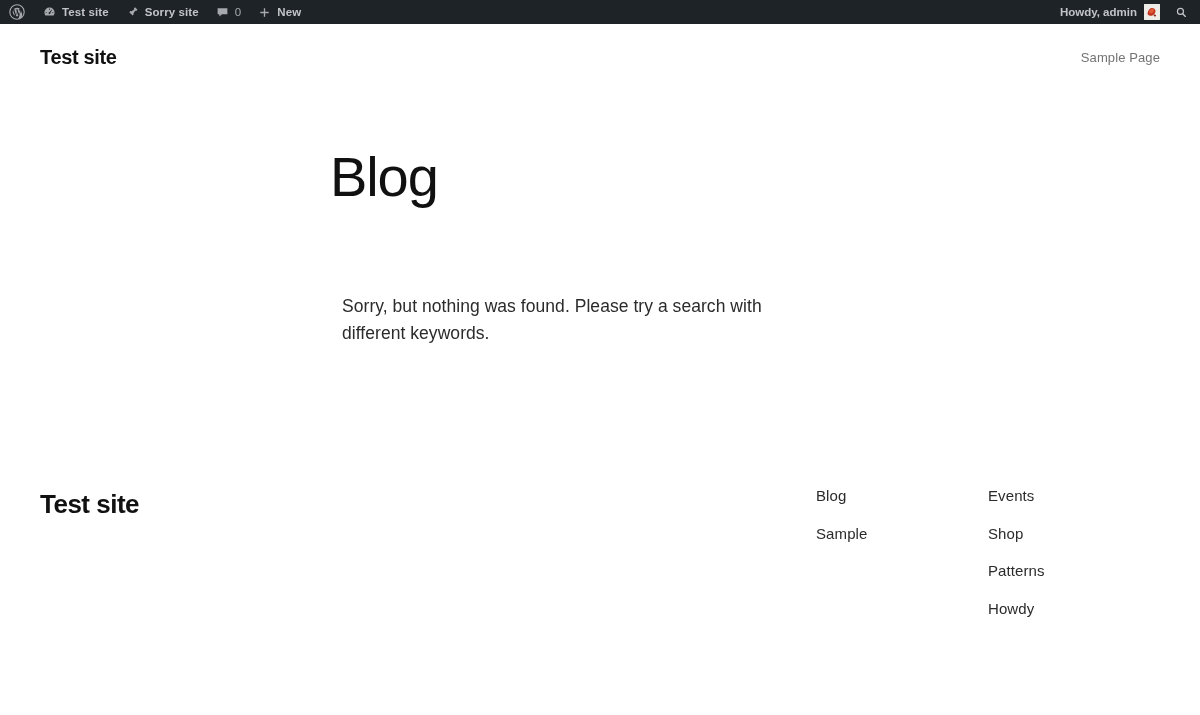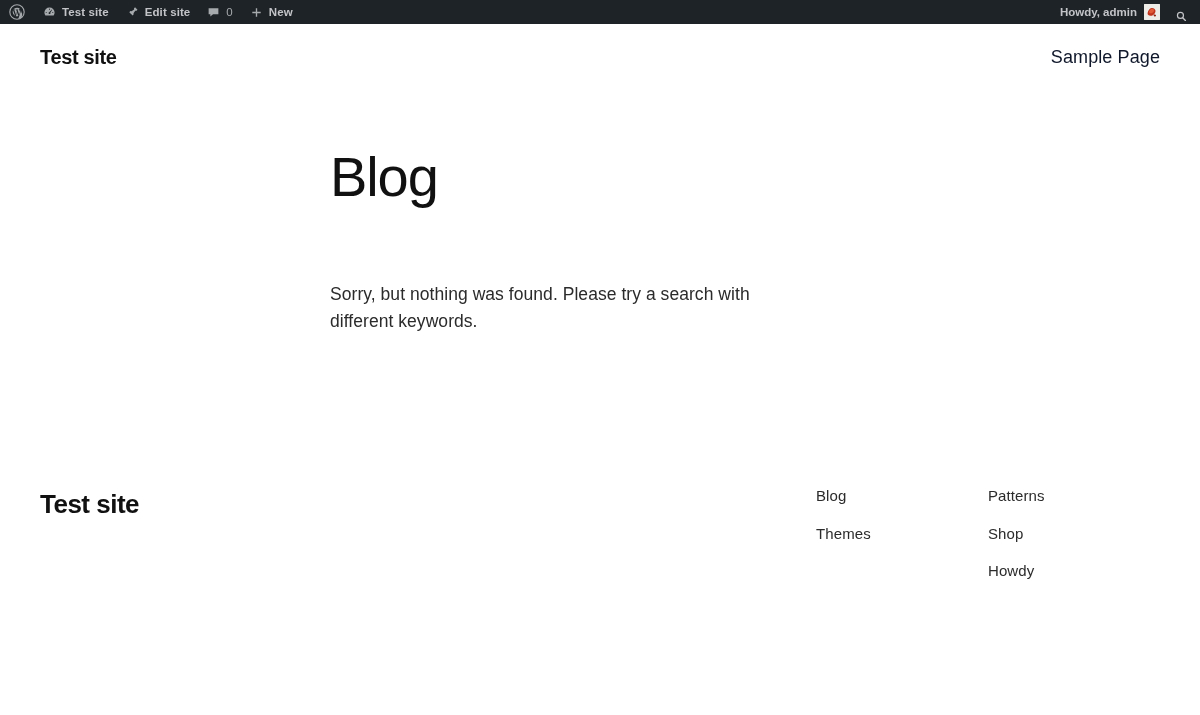--- a/index.html
+++ b/index.html
@@ -25,21 +25,21 @@
     color: #c3c4c7;
     display: flex;
     align-items: stretch;
     font-size: 11.5px;
     line-height: 24px;
     width: 100%;
     position: relative;
     z-index: 50;
   }
   .ab-left { display: flex; align-items: stretch; }
-  .ab-right { display: flex; align-items: flex-end; margin-left: auto; }
+  .ab-right { display: flex; align-items: center; margin-left: auto; }
   .ab-item {
     display: flex;
     align-items: center;
     gap: 5px;
     padding: 0 8px;
     color: #c3c4c7;
     text-decoration: none;
     white-space: nowrap;
     font-weight: 700;
     letter-spacing: .1px;
@@ -91,23 +91,23 @@
   .site-title {
     font-size: 20px;
     font-weight: 700;
     letter-spacing: -0.35px;
     color: #111111;
     text-decoration: none;
     cursor: pointer;
   }
   .site-nav { display: flex; align-items: center; gap: 28px; }
   .site-nav a {
-    font-size: 18px;
-    font-weight: 400;
-    color: #0f172a;
+    font-size: 13px;
+    font-weight: 400;
+    color: #737373;
     text-decoration: none;
     letter-spacing: .1px;
     cursor: pointer;
   }
 
   
   .main {
     padding: 0 40px;
   }
   .content-wrap {
@@ -122,21 +122,21 @@
     color: #111111;
     margin: 0;
     padding-top: 56px;
   }
   .no-results {
     font-size: 17.5px;
     line-height: 1.58;
     font-weight: 400;
     letter-spacing: .05px;
     color: #2b2b2b;
-    margin: 0;
+    margin: 12px;
     padding-top: 72px;
     max-width: 452px;
   }
 
   
   .site-footer {
     position: absolute;
     left: 0;
     right: 0;
     top: 462px;
@@ -200,21 +200,21 @@
       </span>
       <span>Test site</span>
     </a>
 
     <a class="ab-item">
       <span class="ab-icon">
         <svg width="15" height="15" viewBox="0 0 20 20" aria-hidden="true">
           <path d="M13.4 3.1l-1.2 1.2c-.2.2-.29.5-.23.78l.2.98-3.46 2.3-1.02-.2a.86.86 0 0 0-.77.24L5.7 9.62l2.2 2.2-4.4 4.38 4.38-4.4 2.2 2.2 1.23-1.22c.2-.2.3-.5.24-.78l-.2-1 2.3-3.45.98.2c.28.06.58-.3.78-.23l1.2-1.2L13.4 3.1z" fill="#a7aaad"></path>
         </svg>
       </span>
-      <span>Edit site</span>
+      <span>Sorry site</span>
     </a>
 
     <a class="ab-item">
       <span class="ab-icon">
         <svg width="15" height="15" viewBox="0 0 20 20" aria-hidden="true">
           <path d="M3.5 4.2h13v8.1H9.4l-3.6 3v-3H3.5V4.2z" fill="#a7aaad"></path>
         </svg>
       </span>
       <span class="ab-count">0</span>
     </a>
@@ -266,23 +266,24 @@
     <p class="no-results">Sorry, but nothing was found. Please try a search with different keywords.</p>
   </div>
 </main>
 
 <footer class="site-footer">
   <a class="footer-title">Test site</a>
   <div class="footer-cols">
 
     <div class="footer-col">
       <a>Blog</a>
-      <a>Themes</a>
+      <a>Sample</a>
     </div>
 
     <div class="footer-col">
+      <a>Events</a>
+      <a>Shop</a>
       <a>Patterns</a>
-      <a>Shop</a>
       <a>Howdy</a>
     </div>
 
   </div>
 </footer>
 
 </body></html>

